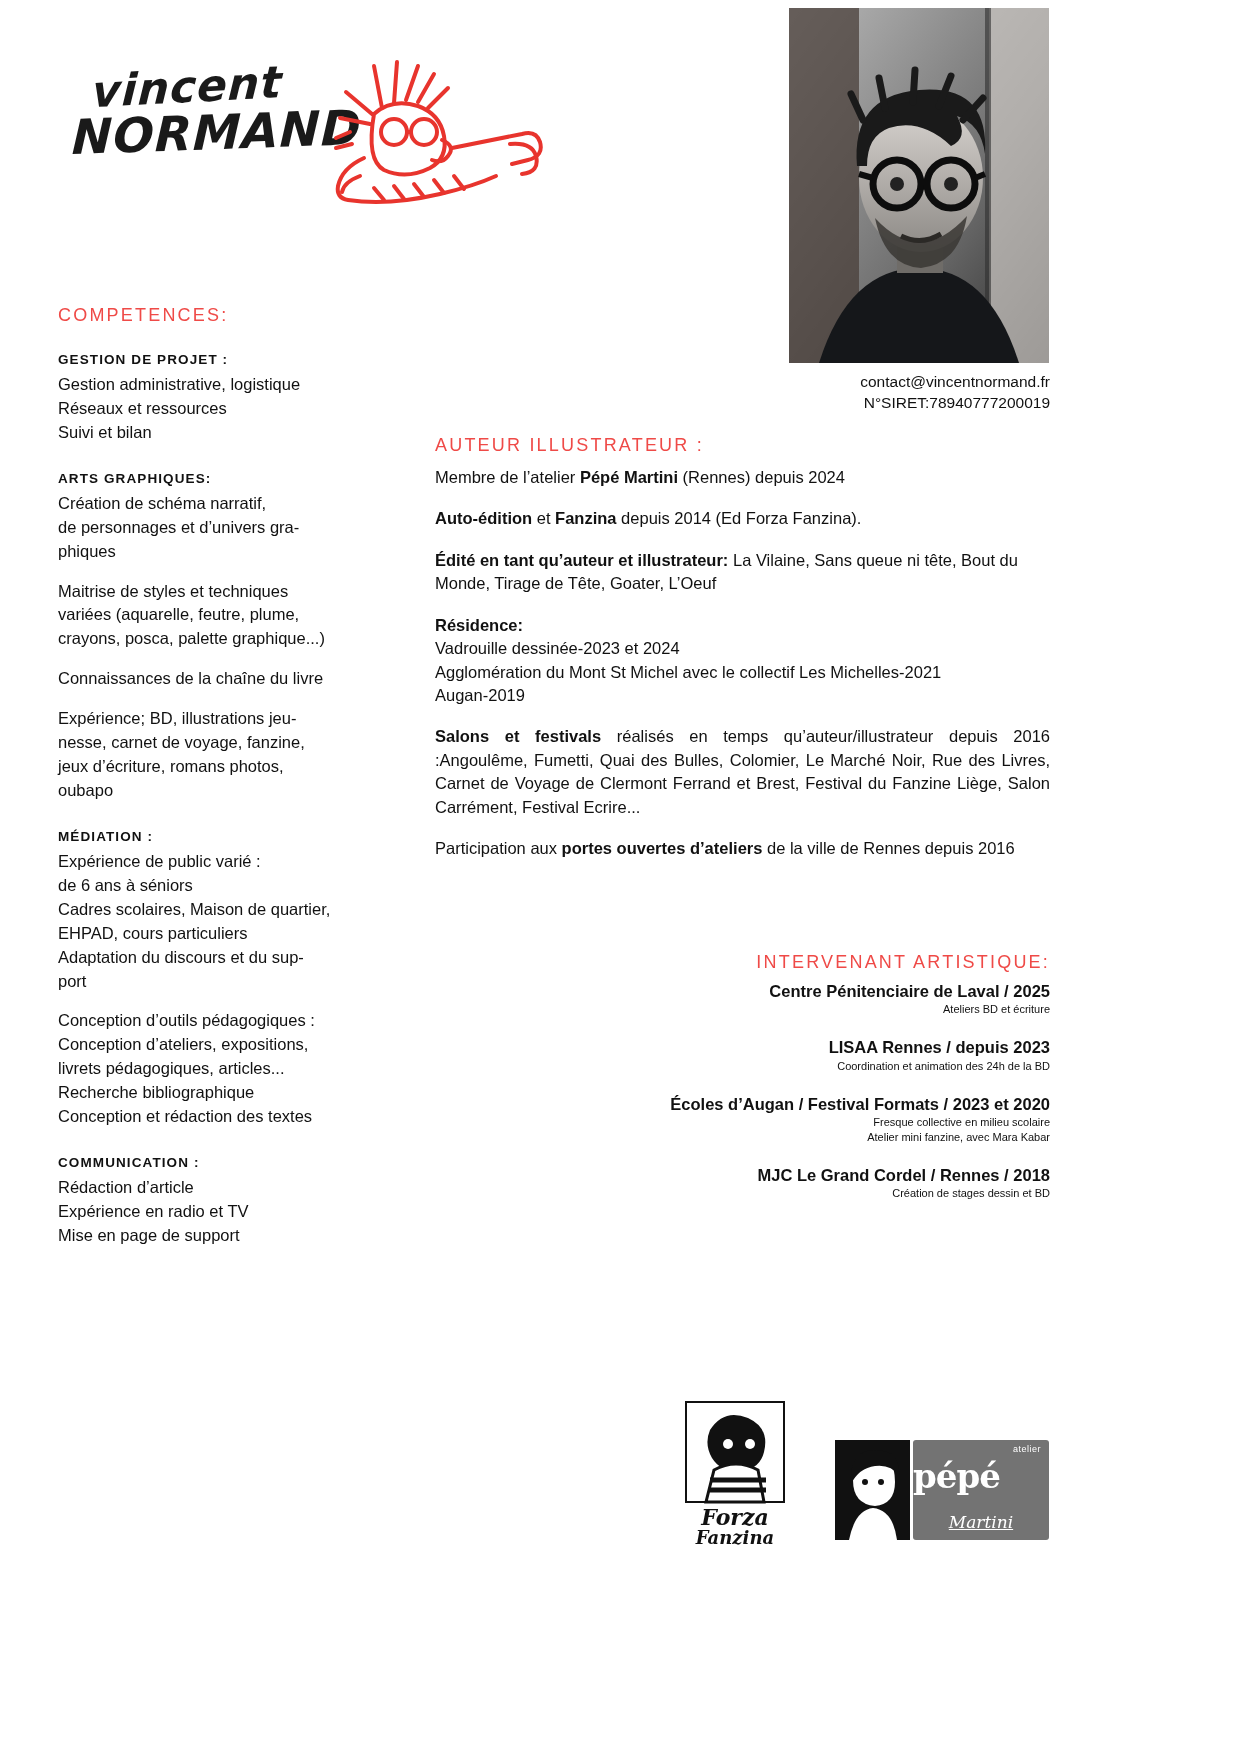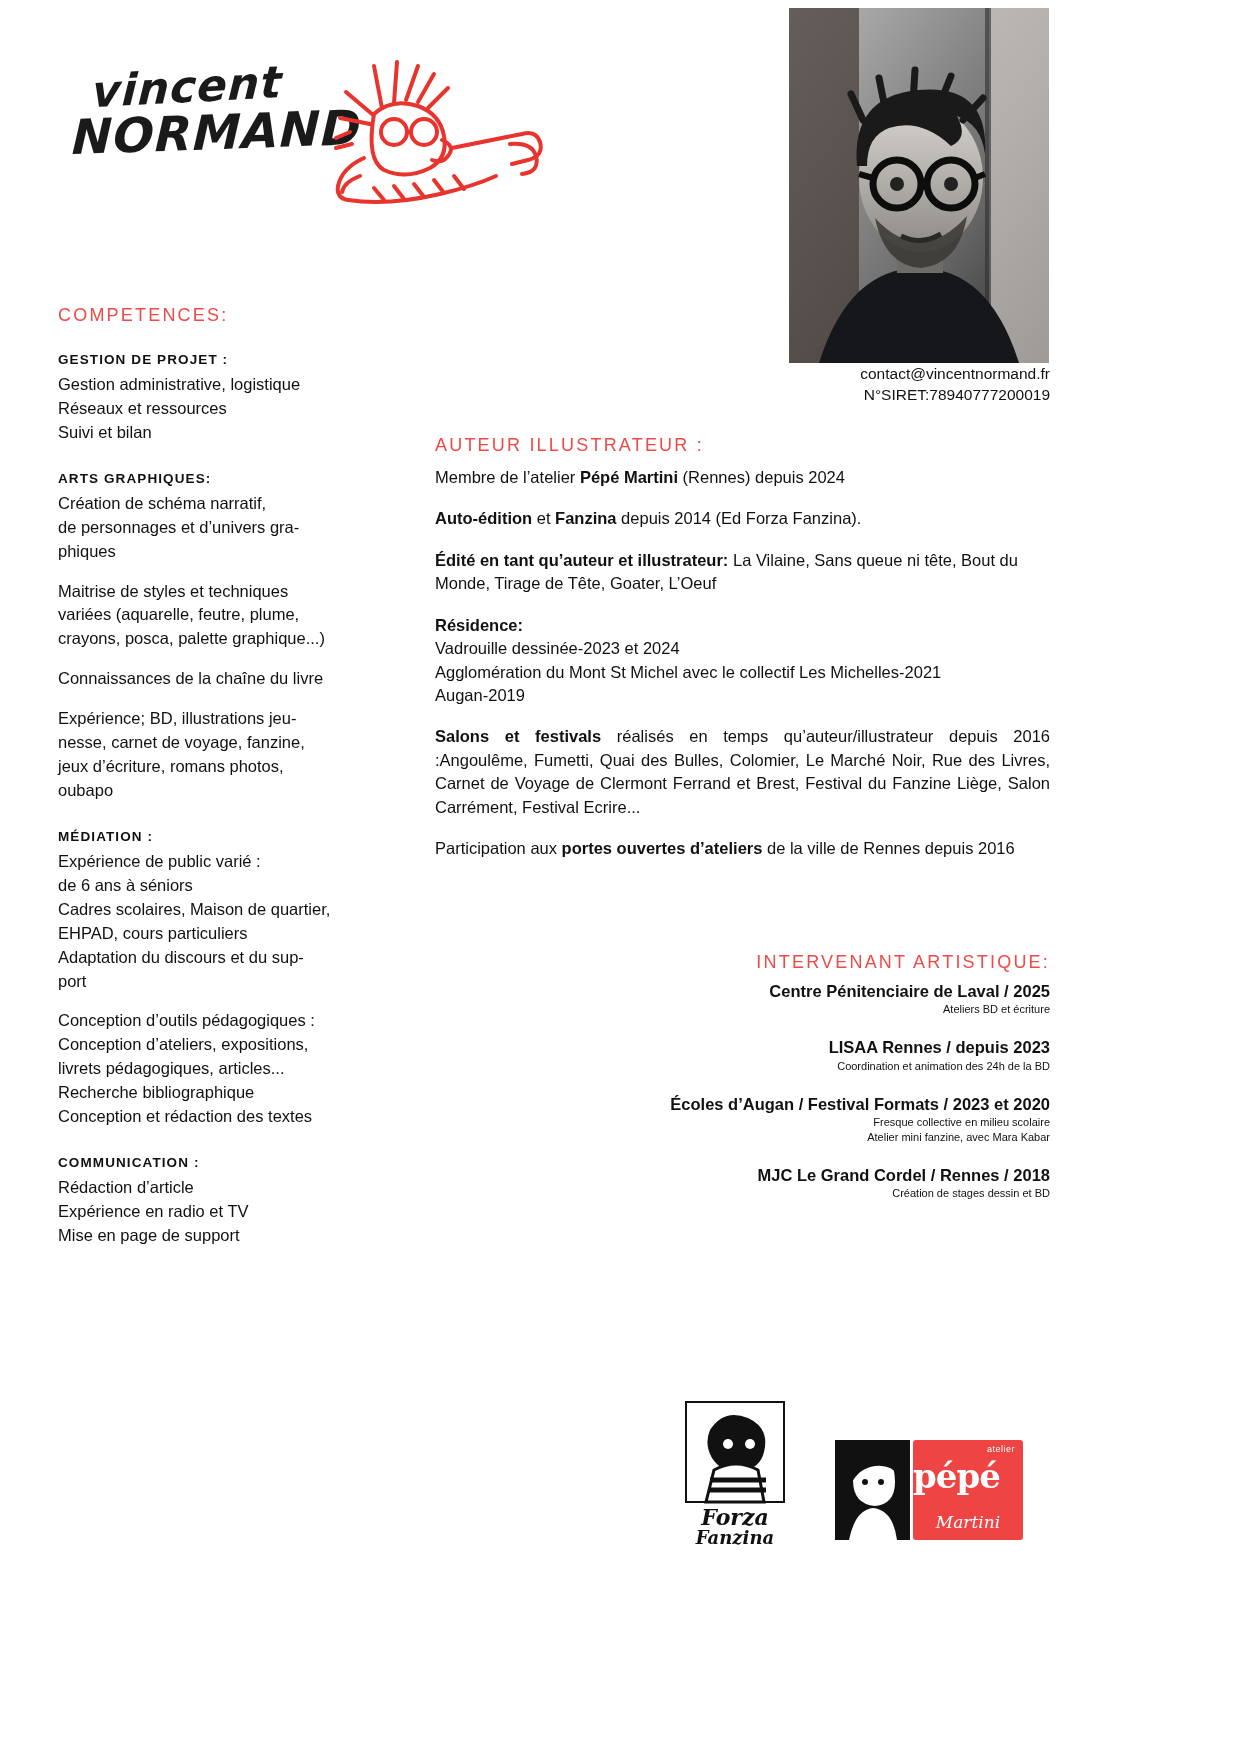--- a/index.html
+++ b/index.html
@@ -60,21 +60,21 @@
     width: 260px;
     height: 355px;
     background: linear-gradient(160deg,#cfcfcf 0%, #8e8e8e 40%, #3b3b3b 75%, #1c1c1c 100%);
     overflow: hidden;
   }
   .photo svg { display:block; }
 
   .contact {
     position: absolute;
     left: 600px;
-    top: 364px;
+    top: 372px;
     width: 450px;
     text-align: right;
     font-size: 15.5px;
     line-height: 1.35;
     color: #111;
   }
 
   
   .red-head {
     color: #ef4a47;
@@ -160,32 +160,33 @@
     left: 155px;
     top: 40px;
     width: 215px;
     height: 105px;
   }
   .pepe .blk {
     position:absolute; left:0; top:0; width:75px; height:100px;
     background:#111; border-radius:3px;
   }
   .pepe .red {
-    position:absolute; left:78px; top:0; width:110px; height:100px;
-    background:#ef4444; border-radius:3px;
+    position:absolute; left:78px; top:0; width:136px; height:100px;
+    background:#737373; border-radius:3px;
   }
   .pepe .red .pepetxt {
     position:absolute; left:0; right:0; top:16px;
     text-align:left; color:#fff; font-weight:bold; font-size:34px;
     font-family:"DejaVu Serif", serif; letter-spacing:-1px;
   }
   .pepe .red .martini {
     position:absolute; left:0; right:0; bottom:8px;
     text-align:center; color:#fff; font-style:italic; font-size:17px;
     font-family:"DejaVu Serif", serif;
+    text-decoration:underline;
   }
   .pepe .red .atelier {
     position:absolute; right:8px; top:4px;
     color:#fff; font-size:9px; letter-spacing:.5px;
   }
   .forza .ftxt {
     position:absolute; left:0; right:0; bottom:22px; text-align:center;
     color:#111; font-weight:bold; font-size:22px; font-style:italic;
     font-family:"DejaVu Serif", serif; line-height:1.0;
   }

